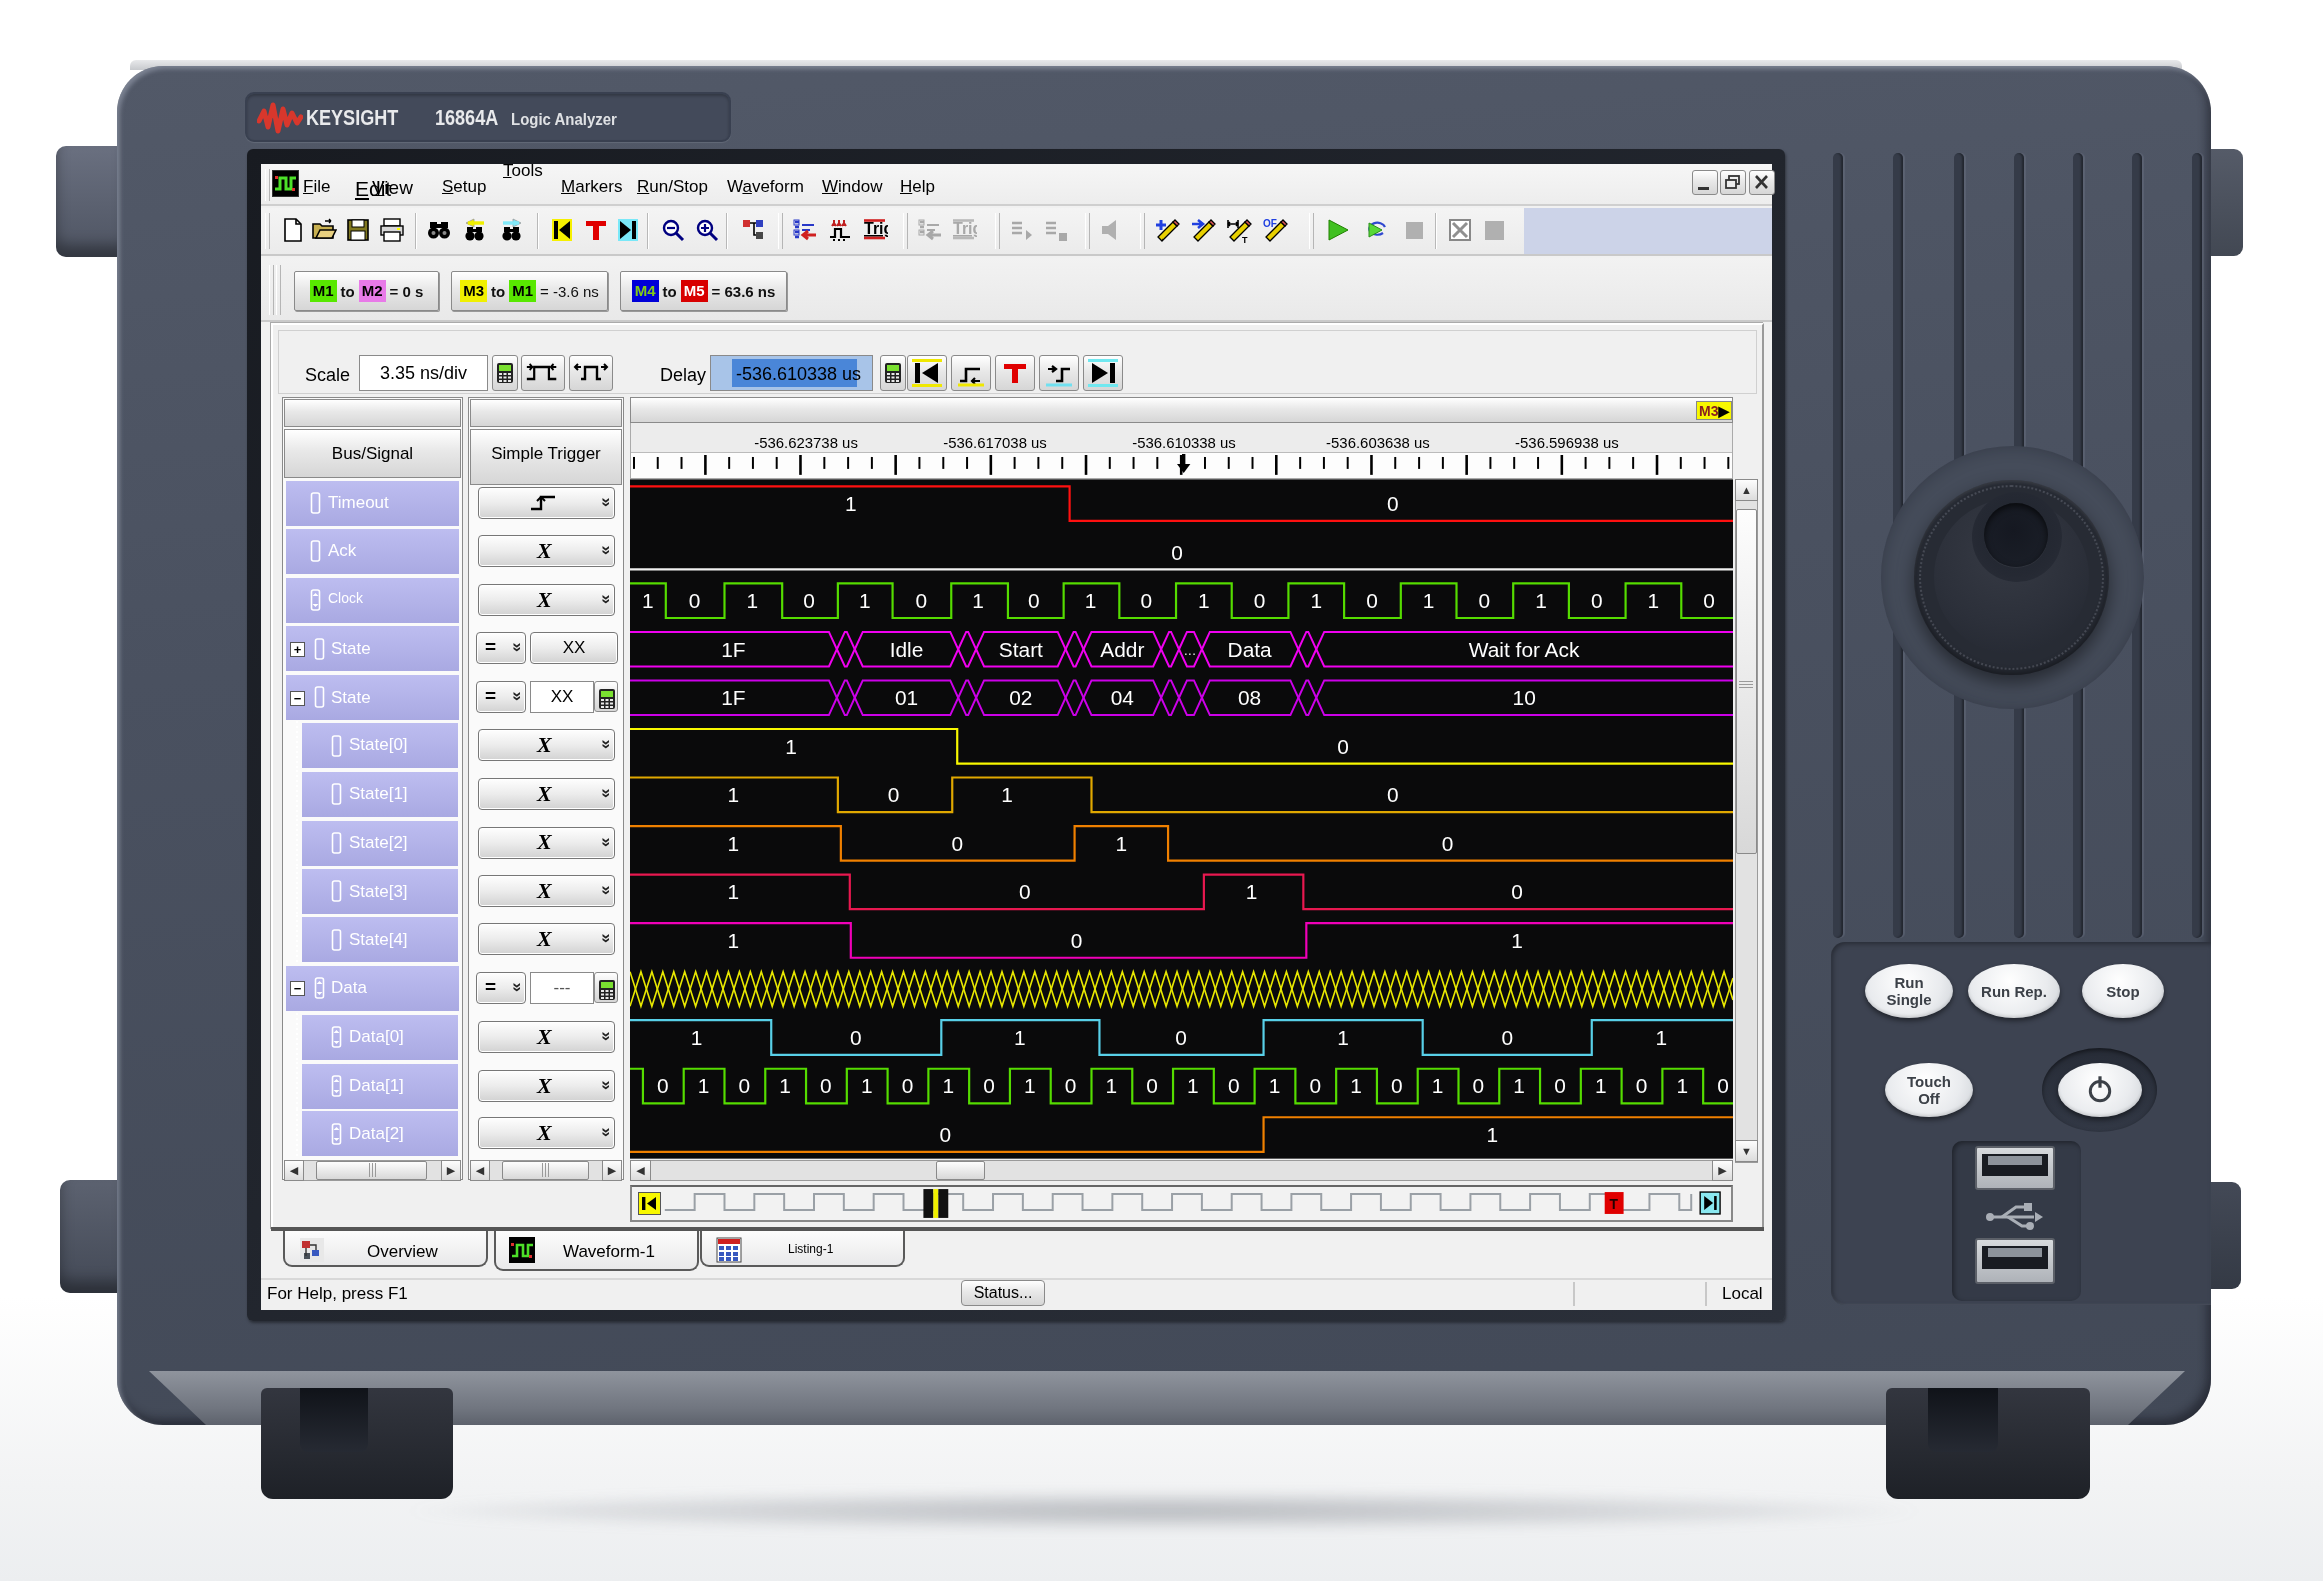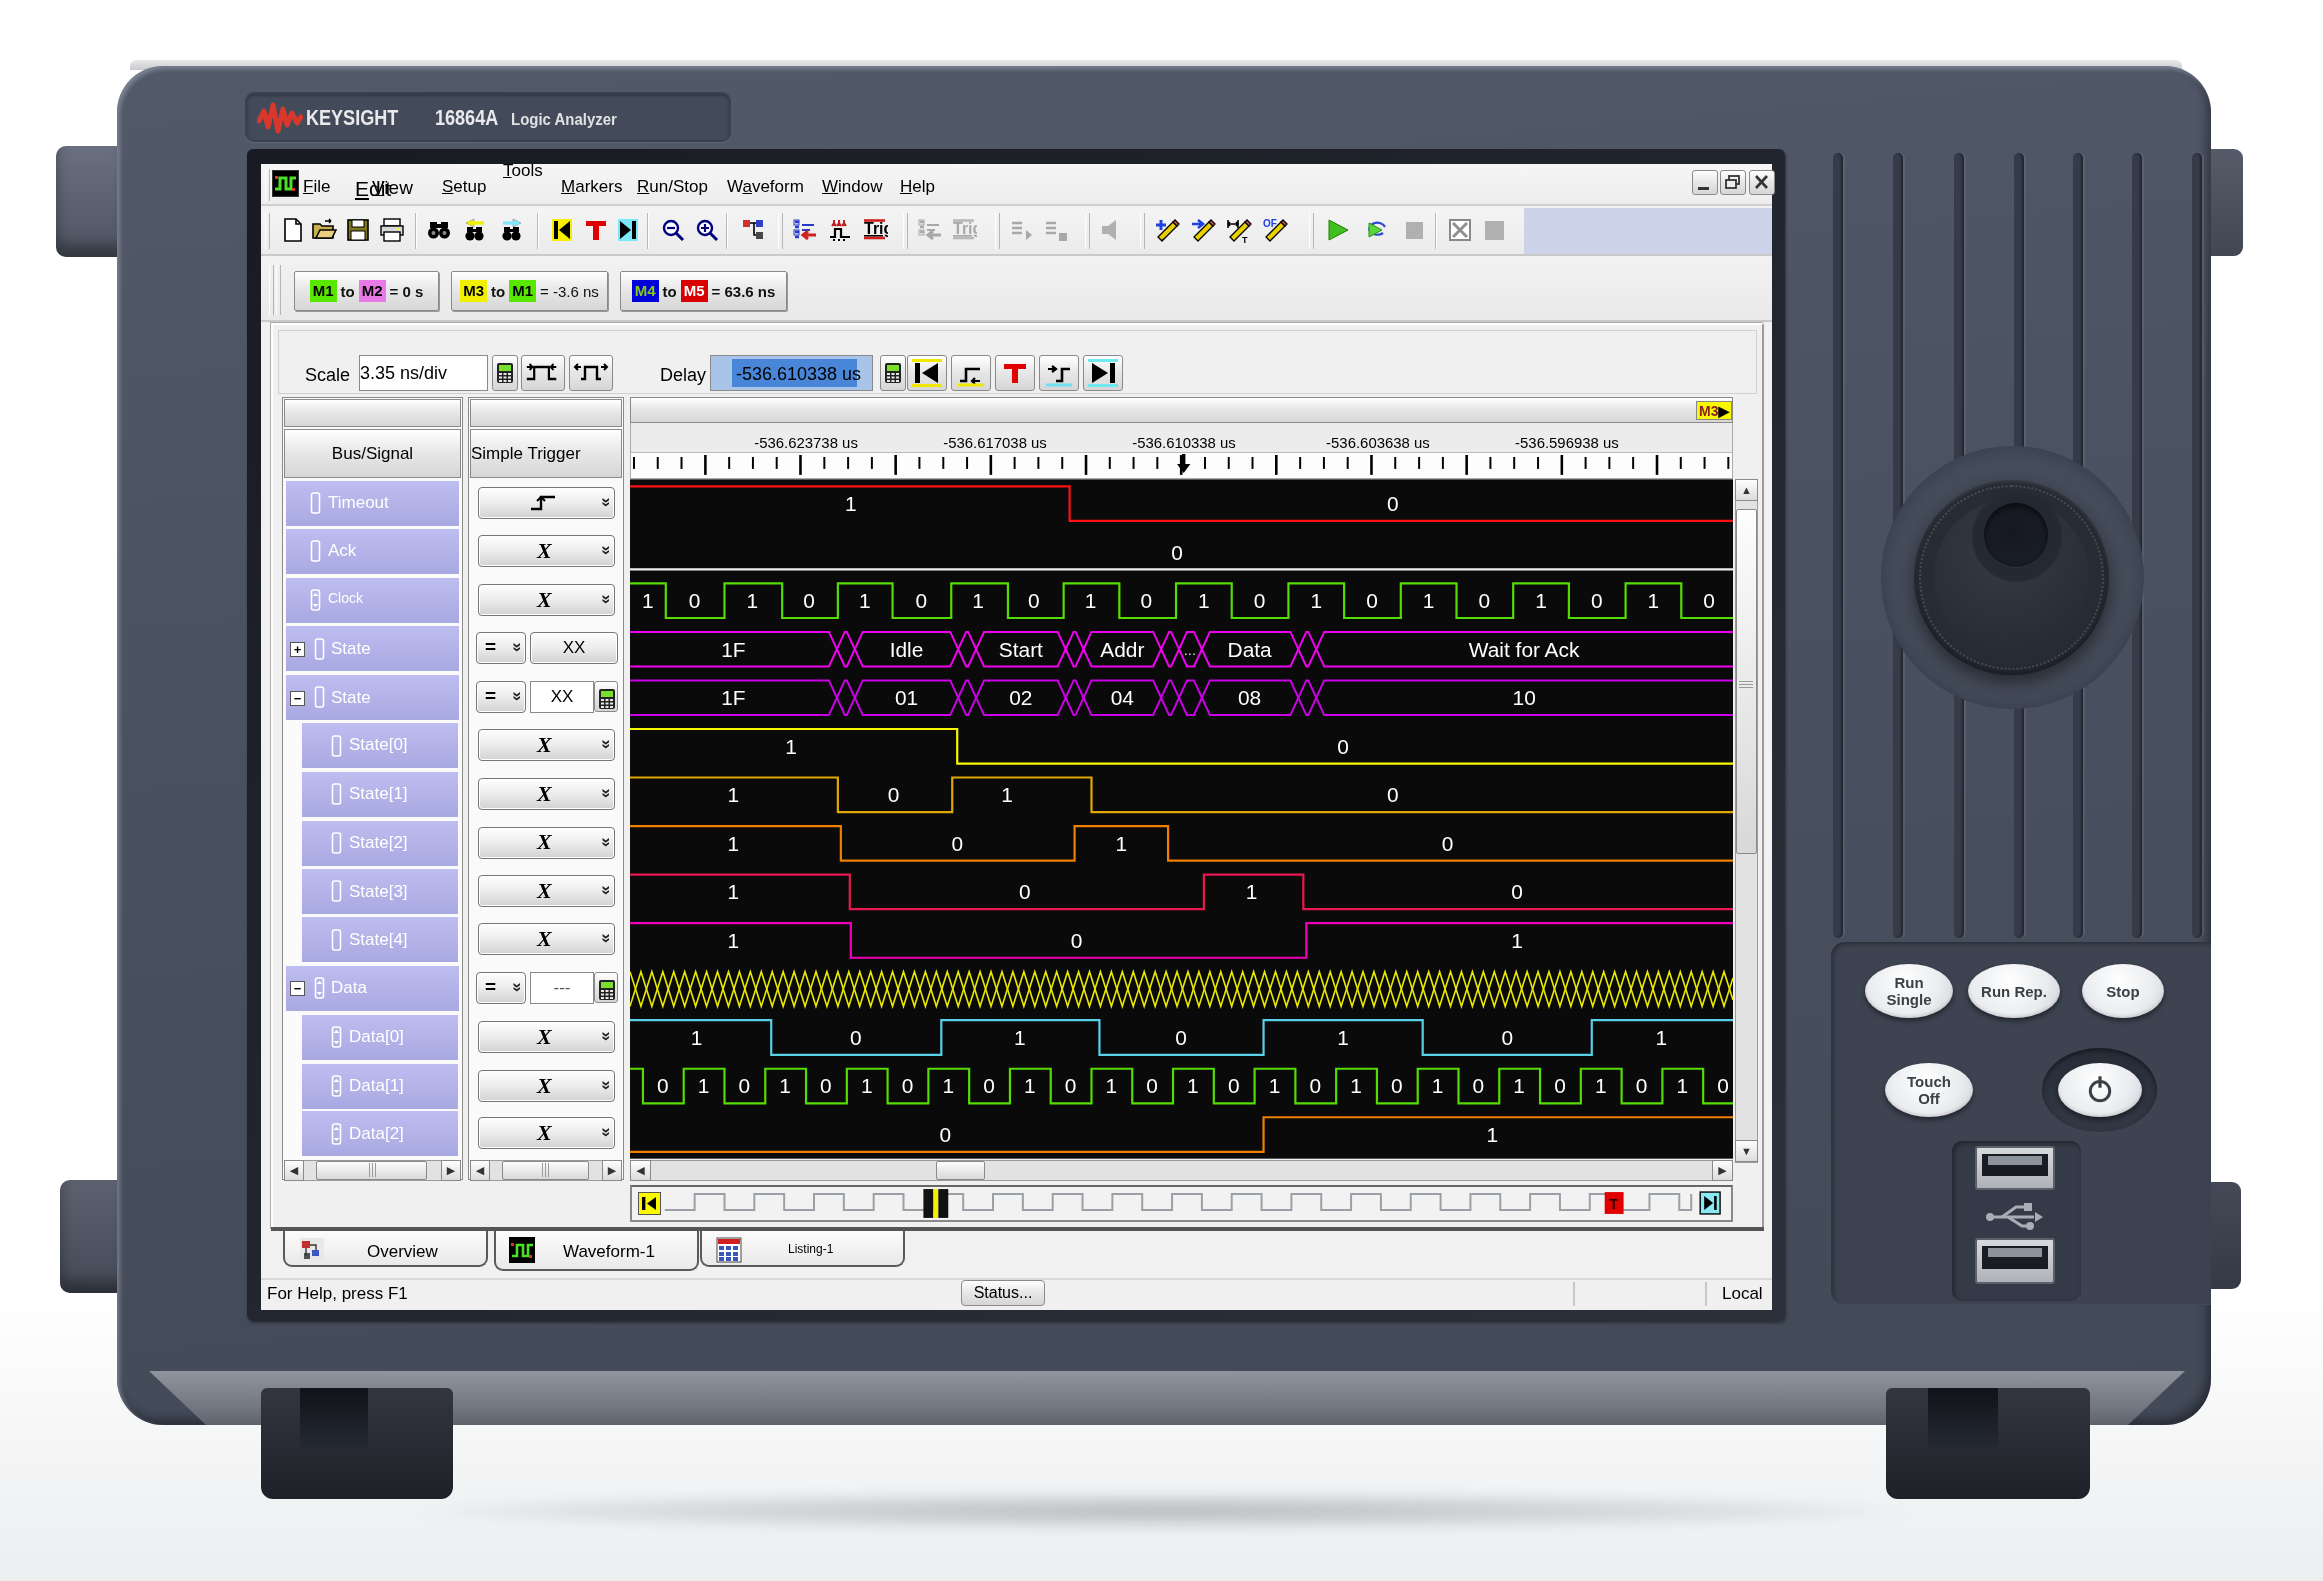--- a/index.html
+++ b/index.html
@@ -317,21 +317,21 @@
       <span class="chip" style="background:#0000d8;color:#84cc16">M4</span>
       <span style="font-size:15px;font-weight:bold;color:#111;white-space:nowrap">to</span>
       <span class="chip" style="background:#d80000;color:#fff">M5</span>
       <span style="font-size:15px;font-weight:bold;color:#111;white-space:nowrap">= 63.6 ns</span>
     </div>
 
 <div class="abs" style="left:271px;top:323px;width:1493px;height:907px;background:#f0f0f0;border:2px solid #fff;border-right-color:#9a9a9a;border-bottom-color:#9a9a9a;box-shadow:-1px -1px 0 #aaa"></div>
 
 <div class="abs" style="left:278px;top:330px;width:1479px;height:64px;background:#f0f0f0;border:1px solid #d0d0d0"></div>
 <div class="abs" style="left:305px;top:365px;font-size:18px;color:#000">Scale</div>
-<div class="abs sunk" style="left:359px;top:355px;width:129px;height:36px;text-align:left;font-size:18px;line-height:34px">3.35 ns/div</div>
+<div class="abs sunk" style="left:359px;top:355px;width:129px;height:36px;text-align:center;font-size:18px;line-height:34px">3.35 ns/div</div>
 
 <div class="abs b3d" style="left:492px;top:355px;width:26px;height:36px"></div>
 <svg class="abs" style="left:497px;top:363px" width="16" height="20" viewBox="0 0 16 20">
       <rect x="0" y="0" width="16" height="20" rx="2" fill="#222"></rect>
       <rect x="2" y="2" width="12" height="6" fill="#7ae030"></rect>
       <g fill="#e8e8e8">
         <rect x="2" y="10" width="3" height="2"></rect>
         <rect x="6.5" y="10" width="3" height="2"></rect>
         <rect x="11" y="10" width="3" height="2"></rect>
         <rect x="2" y="13.5" width="3" height="2"></rect>
@@ -404,21 +404,21 @@
       <path d="M4 4 V24 L20 14 Z" fill="#000"></path>
       <rect x="0" y="0" width="30" height="3" fill="#70e8f0"></rect>
       <rect x="0" y="25" width="30" height="3" fill="#70e8f0"></rect>
     </svg>
 
 <div class="abs" style="left:282px;top:397px;width:181px;height:783px;background:#fafafa;border:1px solid #8a8a8a"></div>
 <div class="abs" style="left:468px;top:397px;width:156px;height:783px;background:#fafafa;border:1px solid #8a8a8a"></div>
 <div class="abs b3d" style="left:284px;top:399px;width:177px;height:28px;border-radius:0"></div>
 <div class="abs b3d" style="left:470px;top:399px;width:152px;height:28px;border-radius:0"></div>
 <div class="abs b3d" style="left:284px;top:429px;width:177px;height:49px;border-radius:0;text-align:center;font-size:17px;line-height:47px;color:#000">Bus/Signal</div>
-<div class="abs b3d" style="left:470px;top:429px;width:152px;height:49px;border-radius:0;font-size:17px;line-height:47px;color:#000">Simple Trigger</div>
+<div class="abs b3d" style="left:470px;top:429px;width:152px;height:56px;border-radius:0;text-align:center;font-size:17px;line-height:47px;color:#000">Simple Trigger</div>
 
 <div class="abs b3d" style="left:630px;top:397px;width:1103px;height:26px;border-radius:0"></div>
 <div class="abs" style="left:1696px;top:401px;width:36px;height:19px;background:#f8f800;border:1px solid #888"></div>
 <div class="abs" style="left:1699px;top:403px;font-size:14px;font-weight:bold;color:#8a2020">M3<span style="color:#000">▶</span></div>
 <div class="abs" style="left:630px;top:423px;width:1103px;height:56px;background:#fdfdfd;border:1px solid #aaa"></div>
 
 <div class="abs" style="left:631px;top:423px;width:1101px;height:30px;background:#ececec;border-bottom:1px solid #bbb"></div>
 <svg class="abs" style="left:630px;top:423px" width="1103" height="56" viewBox="633 425 1109 56">
       <text x="810" y="450" font-size="15" fill="#000" text-anchor="middle" font-family="Liberation Sans">-536.623738 us</text>
       <text x="1000" y="450" font-size="15" fill="#000" text-anchor="middle" font-family="Liberation Sans">-536.617038 us</text>

